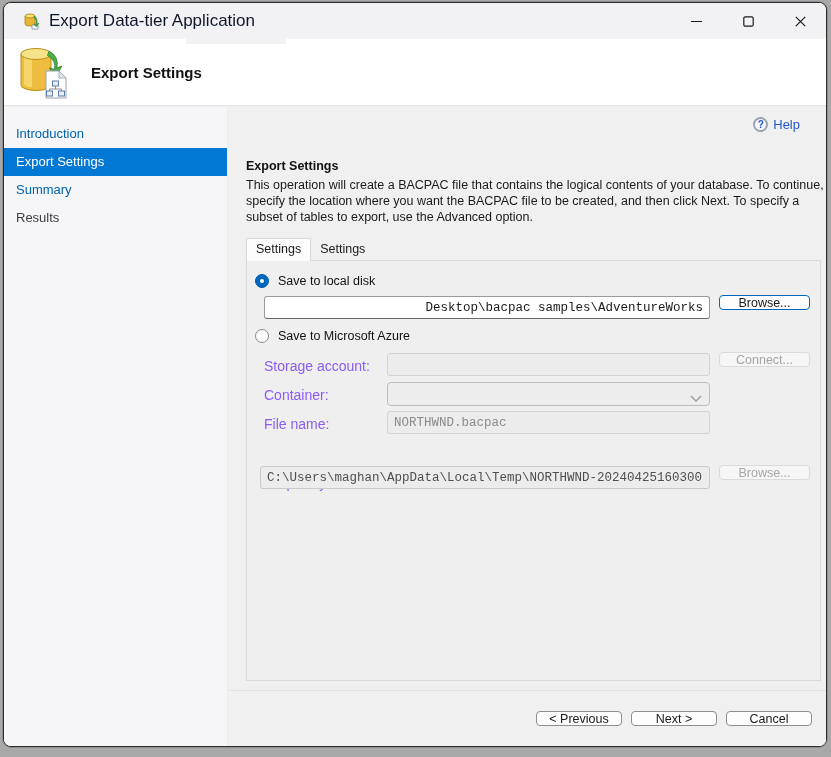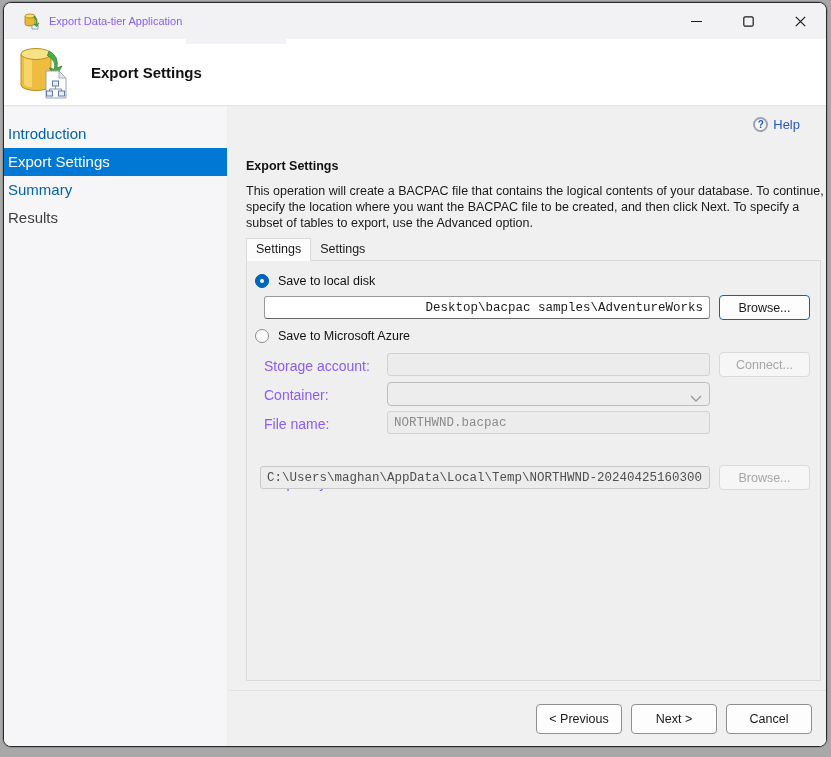--- a/index.html
+++ b/index.html
@@ -25,21 +25,21 @@
     background:#f2f2f4;
     display:flex; align-items:center;
     padding-left:19px;
   }
   .titlebar-notch {
     position:absolute; left:182px; top:36px; width:100px; height:5px;
     background:#f2f2f4;
     z-index:2;
   }
   .app-icon { width:18px; height:18px; margin-right:8px; flex:0 0 auto; }
-  .title-text { font-size:11px; color:#8b5cf6; }
+  .title-text { font-size:17px; color:#0f172a; }
   .win-controls {
     margin-left:auto; display:flex; align-items:center; height:100%;
   }
   .win-btn {
     width:52px; height:100%;
     display:flex; align-items:center; justify-content:center;
     cursor:default;
   }
   .win-btn svg { display:block; }
   
@@ -55,22 +55,22 @@
   }
   
   .sidebar {
     position:absolute; left:0; top:104px; bottom:0; width:224px;
     background:#f6f6f8;
     border-right:1px solid #ececee;
     padding-top:13px;
   }
   .side-item {
     height:28px; line-height:28px;
-    padding-left:4px;
-    font-size:15px;
+    padding-left:12px;
+    font-size:13px;
     cursor:pointer;
     white-space:nowrap;
   }
   .side-link { color:#0063b1; }
   .side-selected { background:#0078d4; color:#ffffff; }
   .side-plain { color:#404040; }
   
   .main {
     position:absolute; left:225px; top:104px; right:0; bottom:0;
     background:#f0f0f0;
@@ -85,21 +85,21 @@
     border:2px solid #9aa3b0;
     background:#f4f6fa;
     color:#2456c9; font-weight:bold; font-size:10px;
     display:flex; align-items:center; justify-content:center;
   }
   .main-heading {
     position:absolute; left:17px; top:52px;
     font-weight:bold; font-size:12.5px; color:#111;
   }
   .main-desc {
-    position:absolute; left:17px; top:76px; width:580px;
+    position:absolute; left:17px; top:70px; width:580px;
     font-size:12.5px; line-height:16px; color:#1a1a1a;
   }
   
   .tabs {
     position:absolute; left:17px; top:132px; height:21px;
     display:flex; align-items:flex-end; z-index:1;
   }
   .tab {
     padding:3px 9px 4px 9px;
     font-size:12.5px; cursor:pointer;
@@ -136,21 +136,21 @@
     border-radius:3px;
     padding:0 6px; color:#1a1a1a;
     position:absolute;
   }
   .txt-right { text-align:right; }
   .txt[disabled] {
     background:#ececec; border:1px solid #d2d2d2; color:#8b8b8b;
   }
   .txt-temp[disabled] { color:#4f4f4f; background:#ececec; border-color:#c9c9c9; }
   .btn {
-    position:absolute; height:25px;
+    position:absolute; height:15px;
     background:#fdfdfd; border:1px solid #8f8f8f; border-radius:4px;
     font-family:"Liberation Sans",sans-serif; font-size:12.5px; color:#1a1a1a;
     cursor:pointer;
   }
   .btn-accent { border:1px solid #0067c0; }
   .btn[disabled] { background:#f6f6f6; border-color:#dadada; color:#a6a6a6; cursor:default; }
   .field-label { position:absolute; font-size:14px; color:#8b5cf6; }
   .combo {
     position:absolute; height:24px;
     background:#ededed; border:1px solid #bdbdbd; border-radius:4px;
@@ -160,21 +160,21 @@
   }
   
   .footer {
     position:absolute; left:0; right:0; bottom:0; height:56px;
     border-top:1px solid #e2e2e2;
     background:#f0f0f0;
     display:flex; align-items:center; justify-content:flex-end;
     gap:9px; padding-right:14px;
   }
   .footer .fbtn {
-    width:86px; height:30px;
+    width:86px; height:15px;
     background:#fdfdfd; border:1px solid #8f8f8f; border-radius:4px;
     font-family:"Liberation Sans",sans-serif; font-size:12.5px; color:#1a1a1a;
     cursor:pointer;
   }
 </style>
 </head>
 <body>
 
 <div class="window">
 

